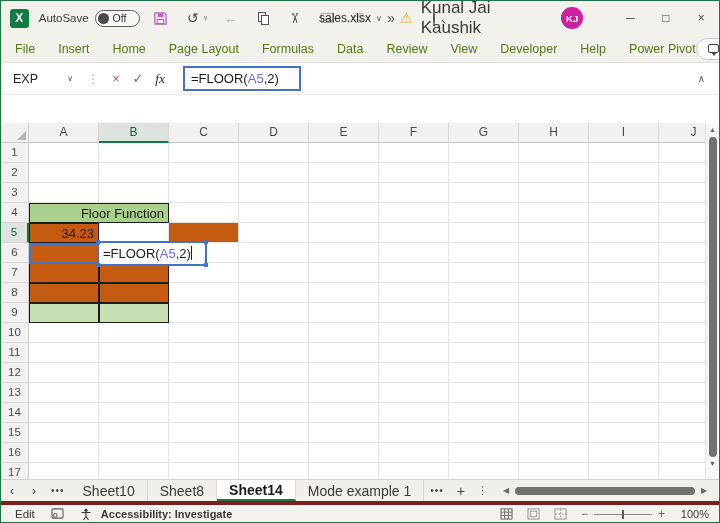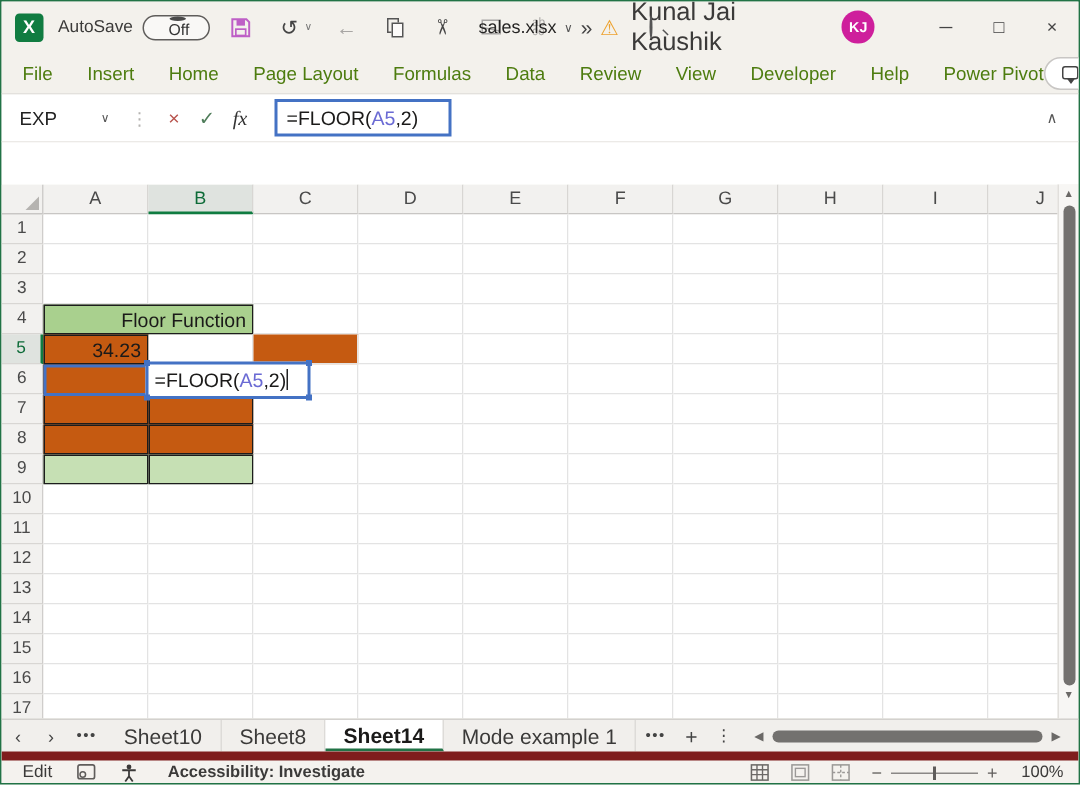--- a/index.html
+++ b/index.html
@@ -4,21 +4,21 @@
 <style>
   * { margin:0; padding:0; box-sizing:border-box; }
   html,body { width:720px; height:523px; }
   body { font-family:"Liberation Sans", sans-serif; font-size:12px; color:#3b3a39; background:#fff; }
   .window { position:relative; width:720px; height:523px; overflow:hidden; background:#f3f1ec; border:1px solid #217346; }
 
   
   .titlebar { position:absolute; top:0; left:0; width:100%; height:34px; background:#f3f1ec; display:flex; align-items:center; }
   .excel-logo { width:19px; height:19px; margin-left:9px; background:#107C41; border-radius:3px; color:#fff; font-weight:bold; font-size:12px; display:flex; align-items:center; justify-content:center; position:relative; }
   .autosave { margin-left:10px; font-size:11.5px; color:#3b3a39; }
-  .toggle { margin-left:6px; width:46px; height:17px; border:1px solid #5f5d5b; border-radius:9px; display:flex; align-items:center; background:#f9f8f6; cursor:pointer;flex-direction:column; }
+  .toggle { margin-left:6px; width:46px; height:17px; border:1px solid #5f5d5b; border-radius:9px; display:flex; align-items:center; background:#f9f8f6; cursor:pointer; }
   .toggle .knob { width:11px; height:11px; border-radius:50%; background:#4a4a4a; margin-left:2px; }
   .toggle .state { font-size:10.5px; margin-left:4px; color:#333; }
   .qat { display:flex; align-items:center; margin-left:12px; gap:14px; }
   .qat .qicon { display:flex; align-items:center; justify-content:center; width:18px; height:18px; font-size:14px; color:#444; cursor:pointer; }
   .qicon.disabled { color:#a8a6a4; cursor:default; }
   .undo-wrap { display:flex; align-items:center; gap:1px; }
   .undo-chev { font-size:7px; color:#777; }
   .copy-glyph { position:relative; width:11px; height:13px; }
   .copy-glyph .p1 { position:absolute; top:0; left:0; width:8px; height:10px; border:1px solid #555; background:#f3f1ec; }
   .copy-glyph .p2 { position:absolute; top:3px; left:3px; width:8px; height:10px; border:1px solid #555; background:#fcfbfa; }
@@ -93,24 +93,24 @@
   .dots { font-size:10px; color:#444; letter-spacing:1px; margin:0 6px; cursor:pointer; }
   .sheet-tab { height:100%; display:flex; align-items:center; padding:0 12px; font-size:14px; color:#3b3a39; border-right:1px solid #dddbd8; cursor:pointer; }
   .sheet-tab.active { background:#fff; font-weight:bold; color:#1b1a19; border-bottom:2px solid #217346; }
   .addsheet { font-size:14px; color:#444; margin:0 7px; cursor:pointer; }
   .vdots { font-size:11px; color:#444; margin:0 5px; cursor:pointer; }
   .hscroll { margin-left:6px; display:flex; align-items:center; flex:1; height:100%; padding-right:8px; }
   .hscroll .arr { font-size:8px; color:#6b6967; width:14px; text-align:center; cursor:pointer; }
   .hthumb { height:8px; border-radius:4px; background:#73716f; flex:1; margin:0 2px; cursor:grab; }
 
   
-  .statusbar { position:absolute; top:500px; left:0; width:100%; height:22px; background:#f4f2ee; border-top:6px solid #7f1d1d; display:flex; align-items:center; font-size:11.5px; color:#3b3a39; }
+  .statusbar { position:absolute; top:500px; left:0; width:100%; height:22px; background:#f4f2ee; border-top:4px solid #7f1d1d; display:flex; align-items:center; font-size:11.5px; color:#3b3a39; }
   .sb-mode { margin-left:14px; cursor:default; }
   .sb-icon { margin-left:16px; display:flex; align-items:center; cursor:pointer; }
-  .sb-access { margin-left:20px; font-weight:bold; font-size:11px; cursor:pointer; }
+  .sb-access { margin-left:9px; font-weight:bold; font-size:11px; cursor:pointer; }
   .sb-right { margin-left:auto; display:flex; align-items:center; gap:14px; margin-right:10px; }
   .viewbtn { display:flex; align-items:center; cursor:pointer; }
   .zoomctrl { display:flex; align-items:center; gap:6px; }
   .zoomctrl .zline { width:58px; height:1px; background:#8a8886; position:relative; }
   .zoomctrl .zthumb { position:absolute; left:28px; top:-4px; width:2px; height:9px; background:#5f5d5b; cursor:grab; }
   .zsign { font-size:12px; color:#5f5d5b; cursor:pointer; }
   .zoom-label { font-size:11px; color:#3b3a39; width:30px; text-align:right; cursor:pointer; }
 </style>
 </head>
 <body>

